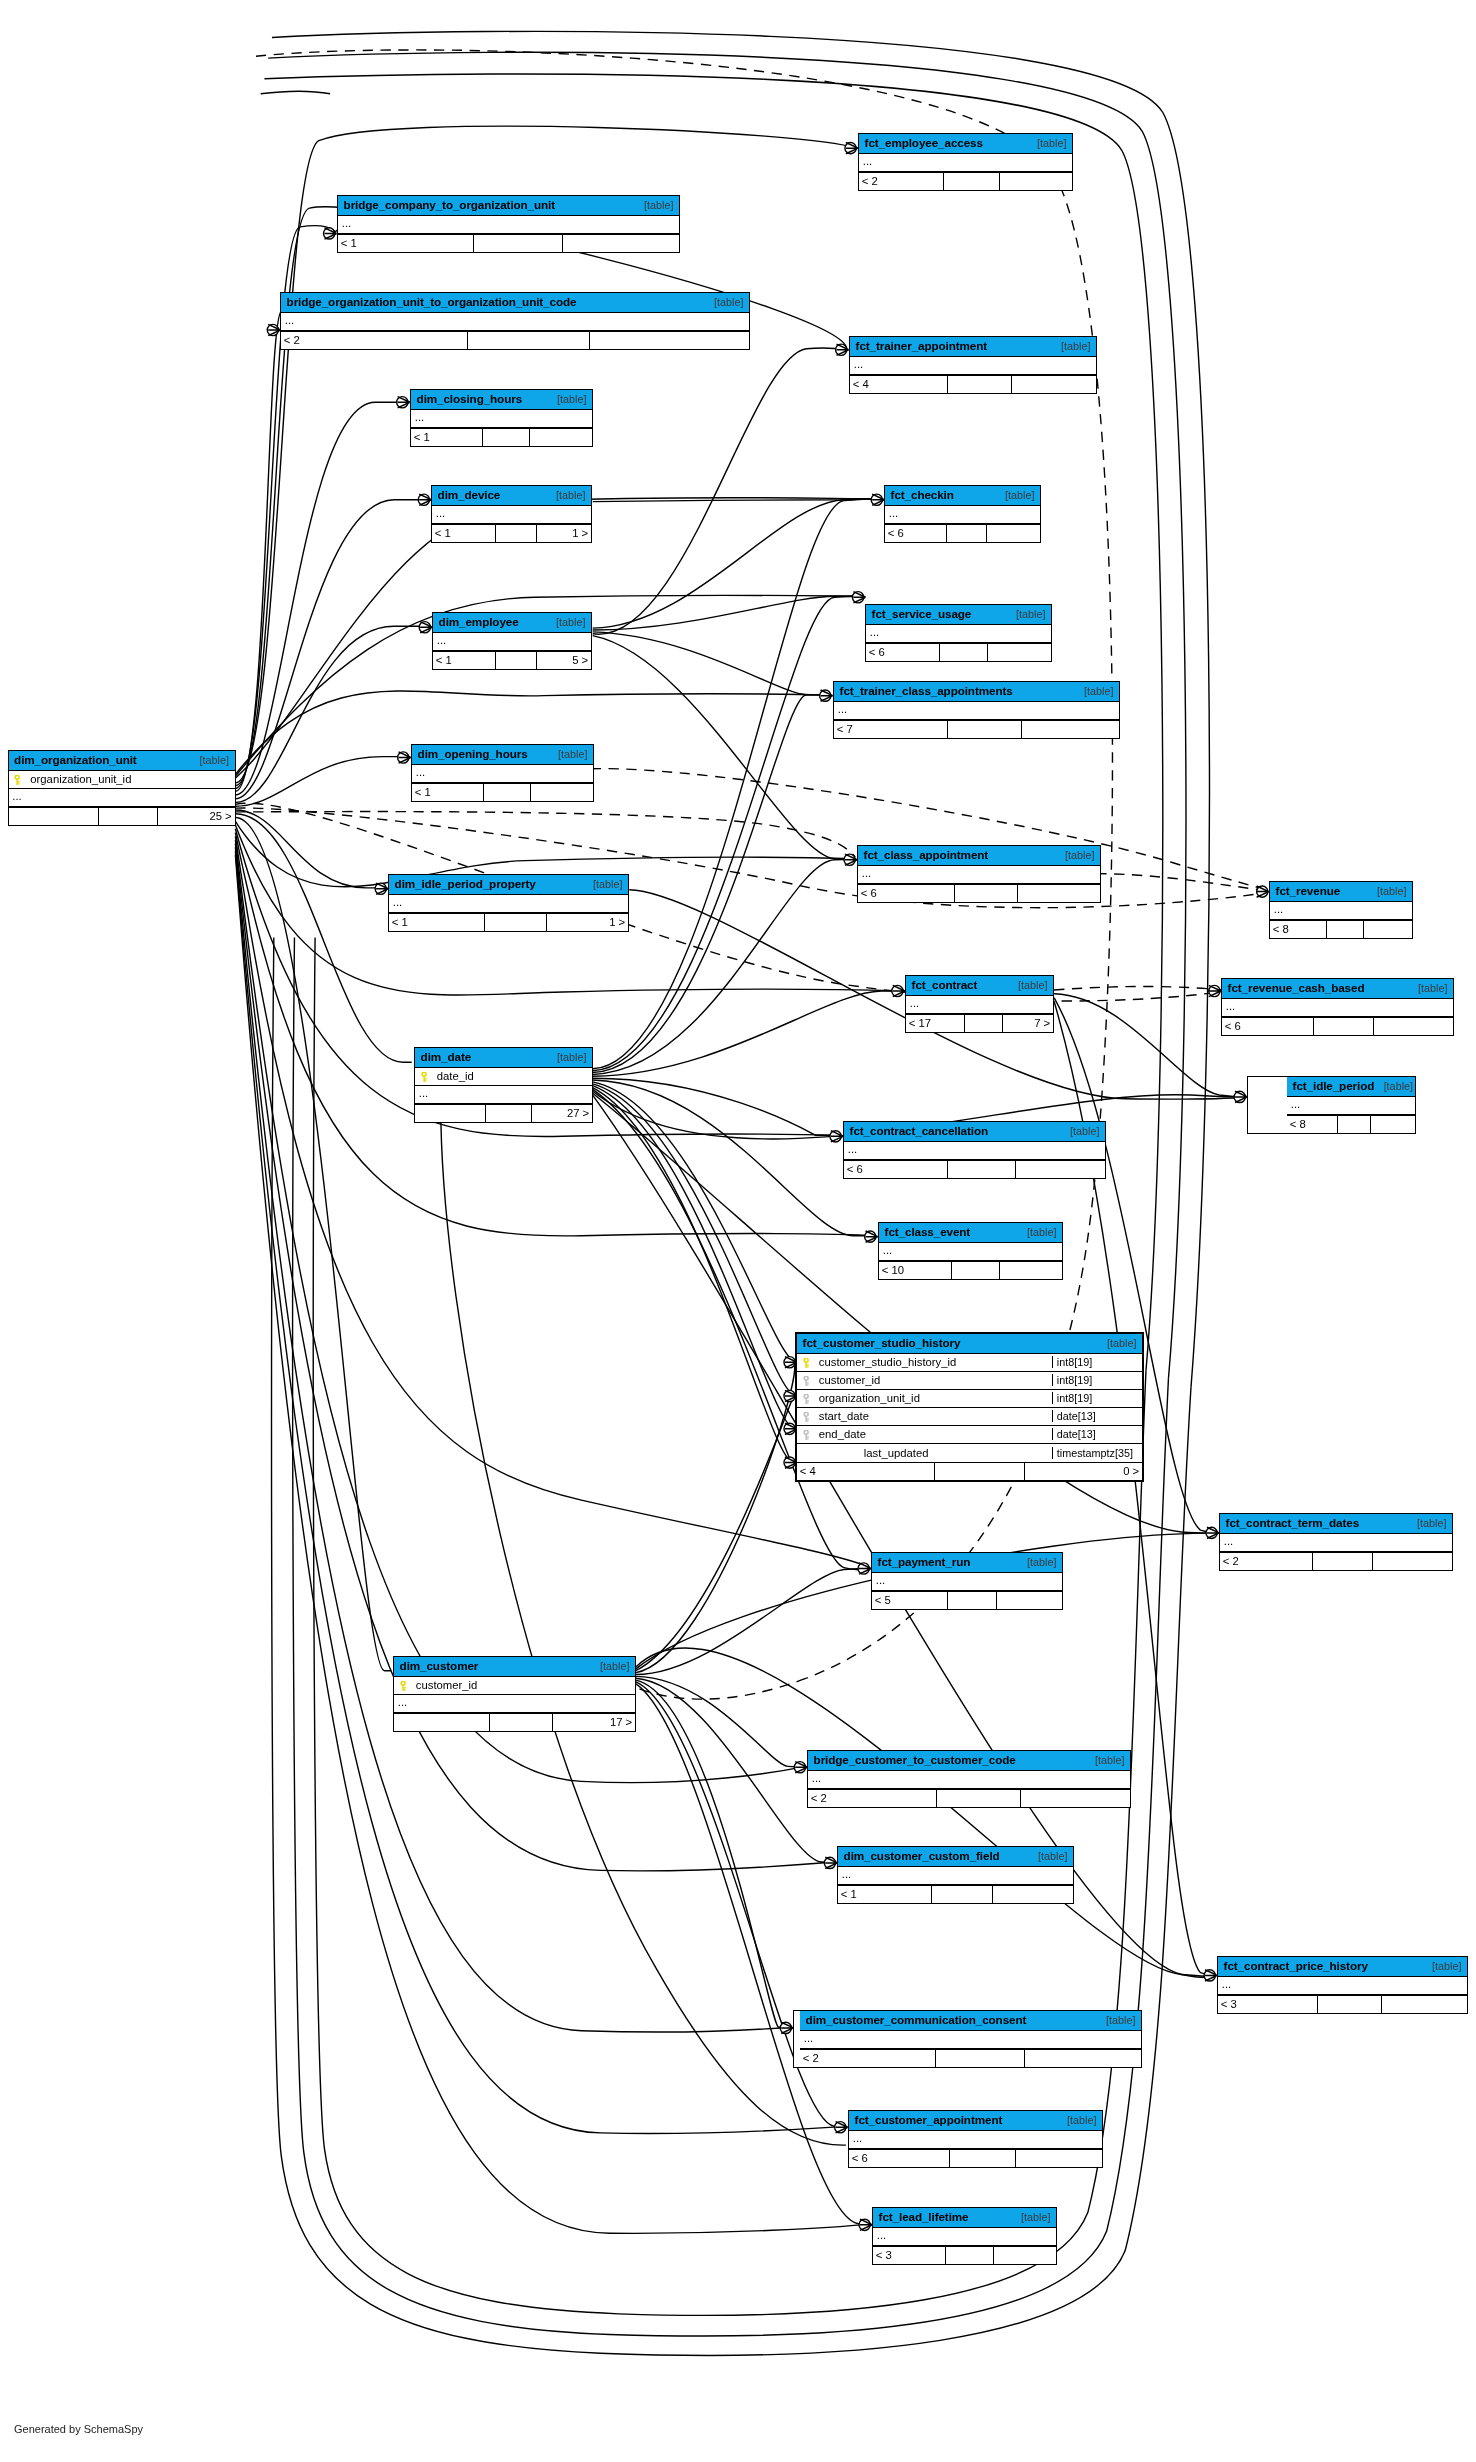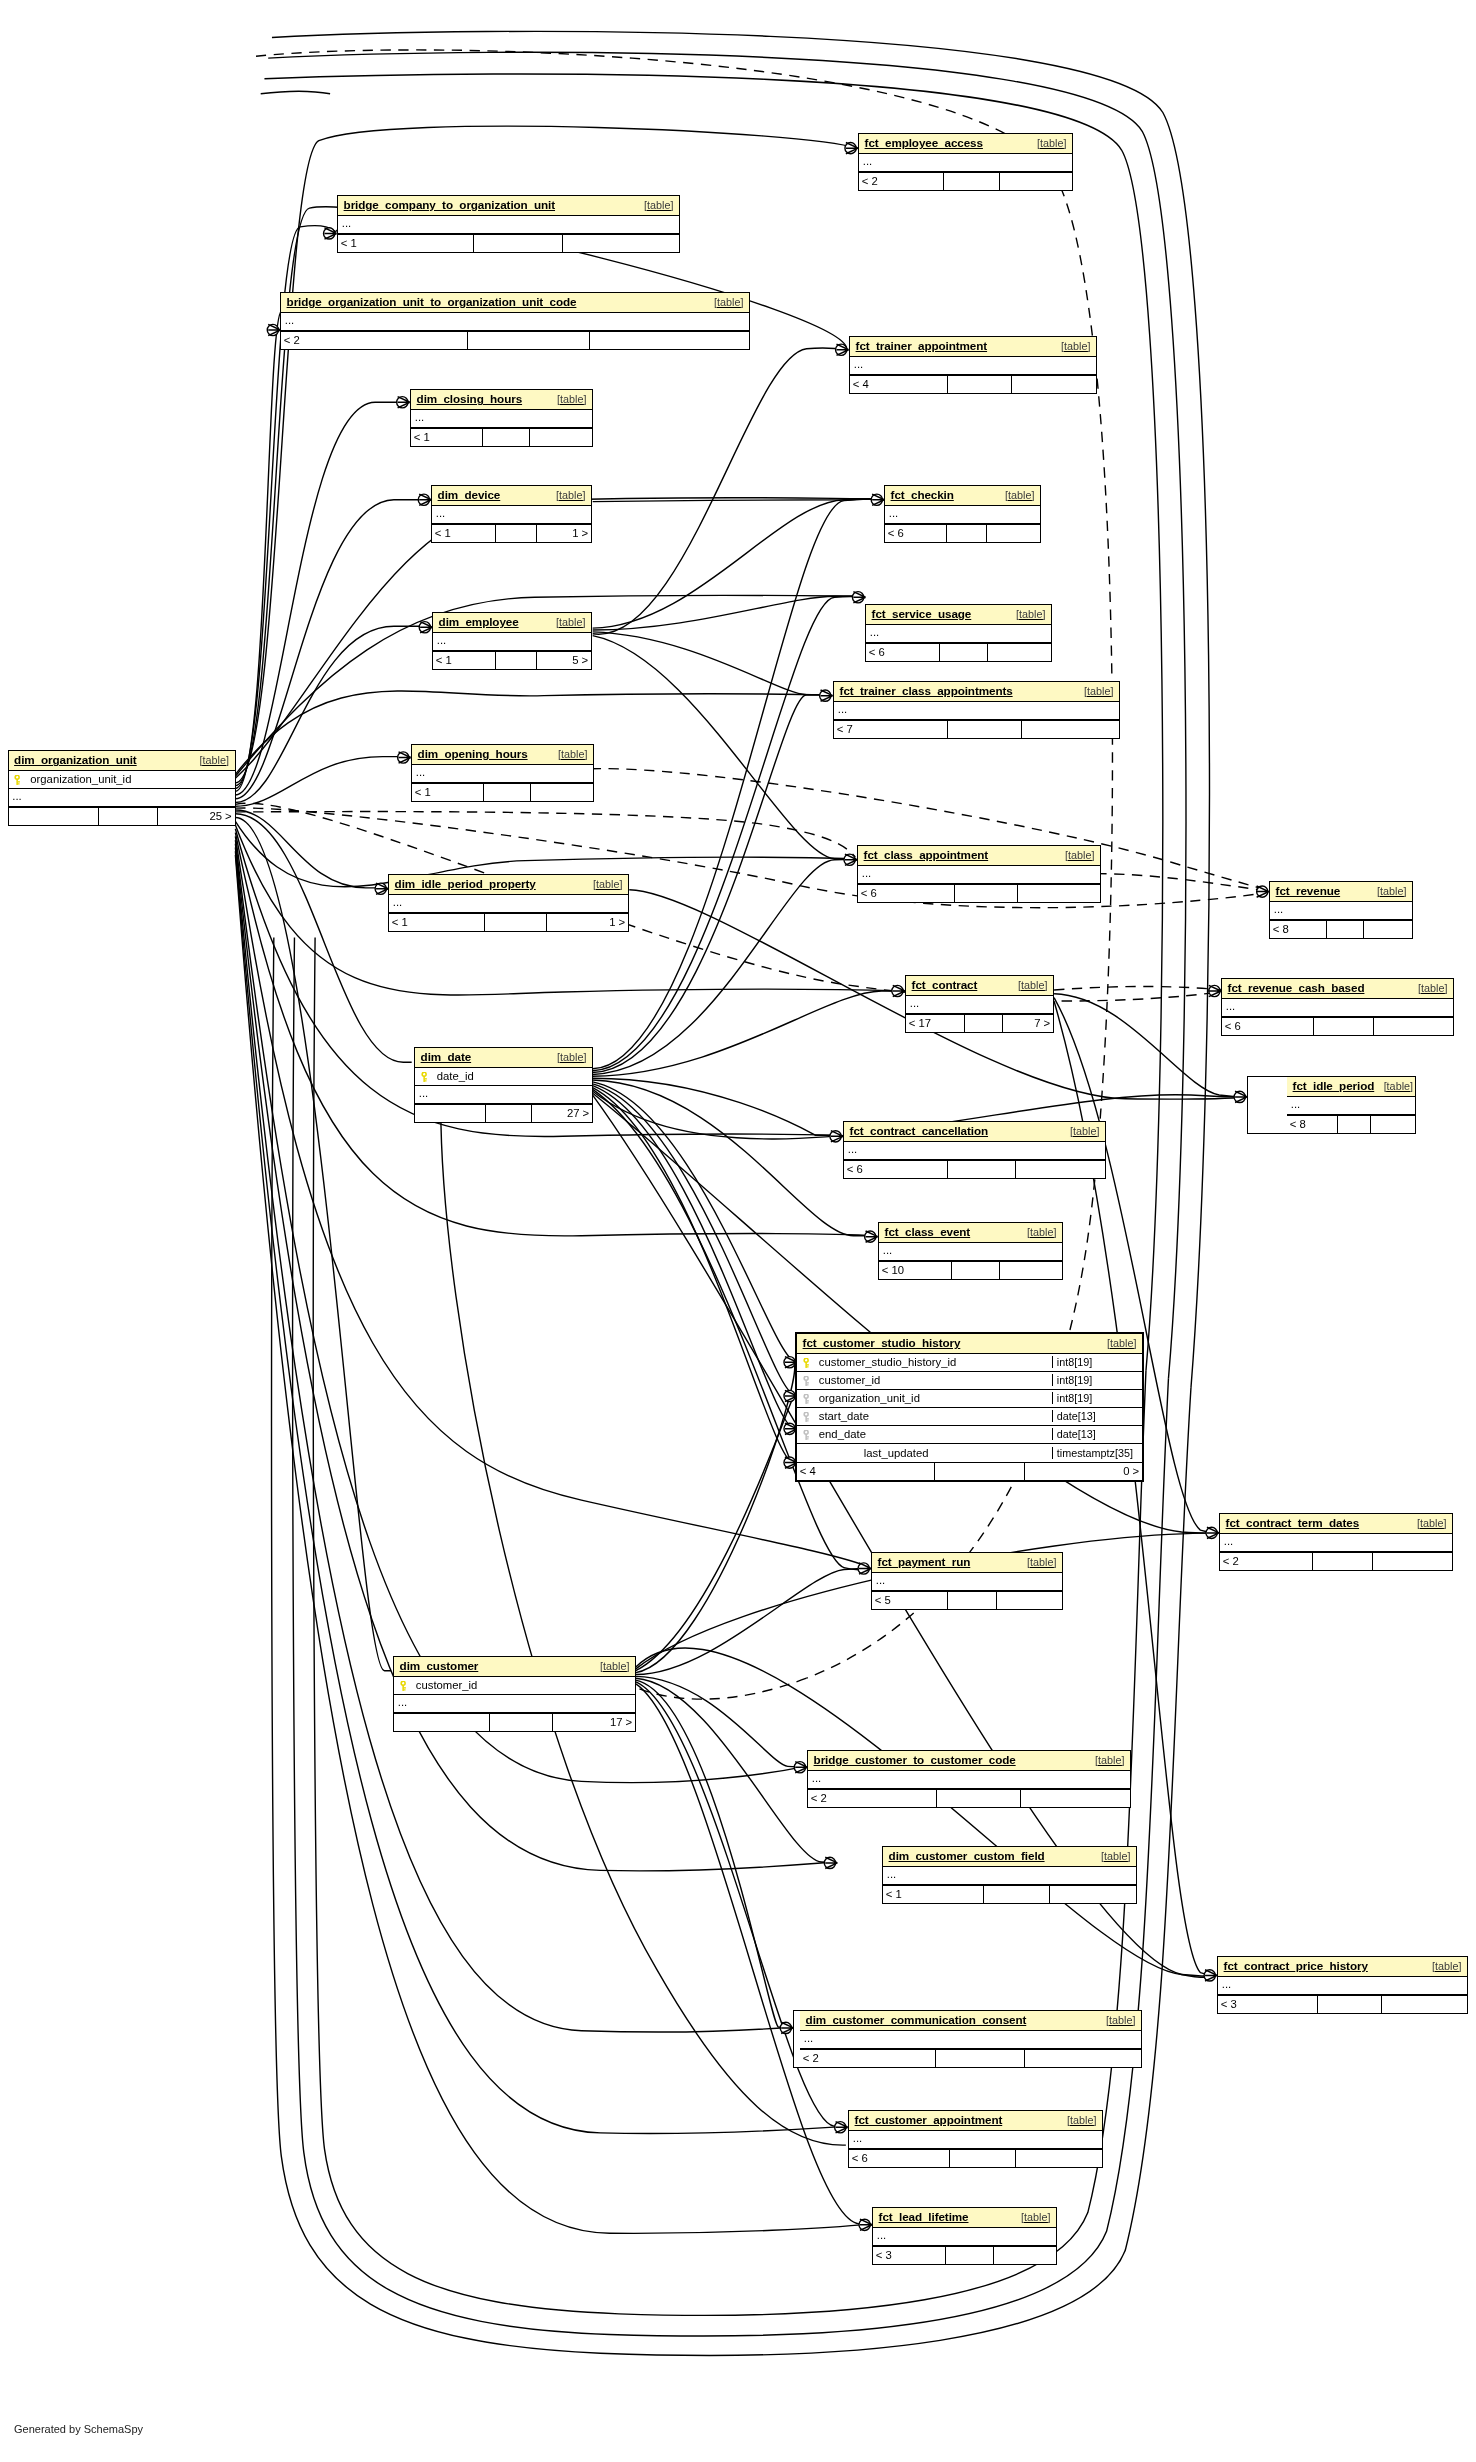--- a/index.html
+++ b/index.html
@@ -29,26 +29,25 @@
     background:#ffffff;
     z-index:5;
   }
   .node.focus{ border-width:2.8px; }
 
   .n-title{
     display:flex;
     align-items:center;
     justify-content:space-between;
     box-sizing:border-box;
-    background:#fef9c3;
+    background:#0ea5e9;
     border-bottom:1.3px solid #000;
     padding:0.9px 5.6px 1.9px 5.6px;
     height:19.7px;
     white-space:nowrap;
-    text-decoration:underline;
   }
   .n-title .tname{
     font-weight:bold;
     font-size:11.7px;
     color:#000;
     letter-spacing:-0.1px;
   }
   .n-title .ttag{
     font-size:10.8px;
     color:#3a3a3a;
@@ -581,21 +580,21 @@
           <span class="tname">bridge_customer_to_customer_code</span>
           <span class="ttag">[table]</span>
         </div>
         <div class="ellip">...</div>
         <div class="n-foot">
           <div class="f-l">&lt; 2</div>
           <div class="f-m"></div>
           <div class="f-r"></div>
         </div>
       </div>
-      <div class="node" style="left: 837px; top: 1846px; width: 255px; margin-left: 45px;">
+      <div class="node" style="left: 837px; top: 1846px; width: 237px;">
         <div class="n-title">
           <span class="tname">dim_customer_custom_field</span>
           <span class="ttag">[table]</span>
         </div>
         <div class="ellip">...</div>
         <div class="n-foot">
           <div class="f-l">&lt; 1</div>
           <div class="f-m"></div>
           <div class="f-r"></div>
         </div>

